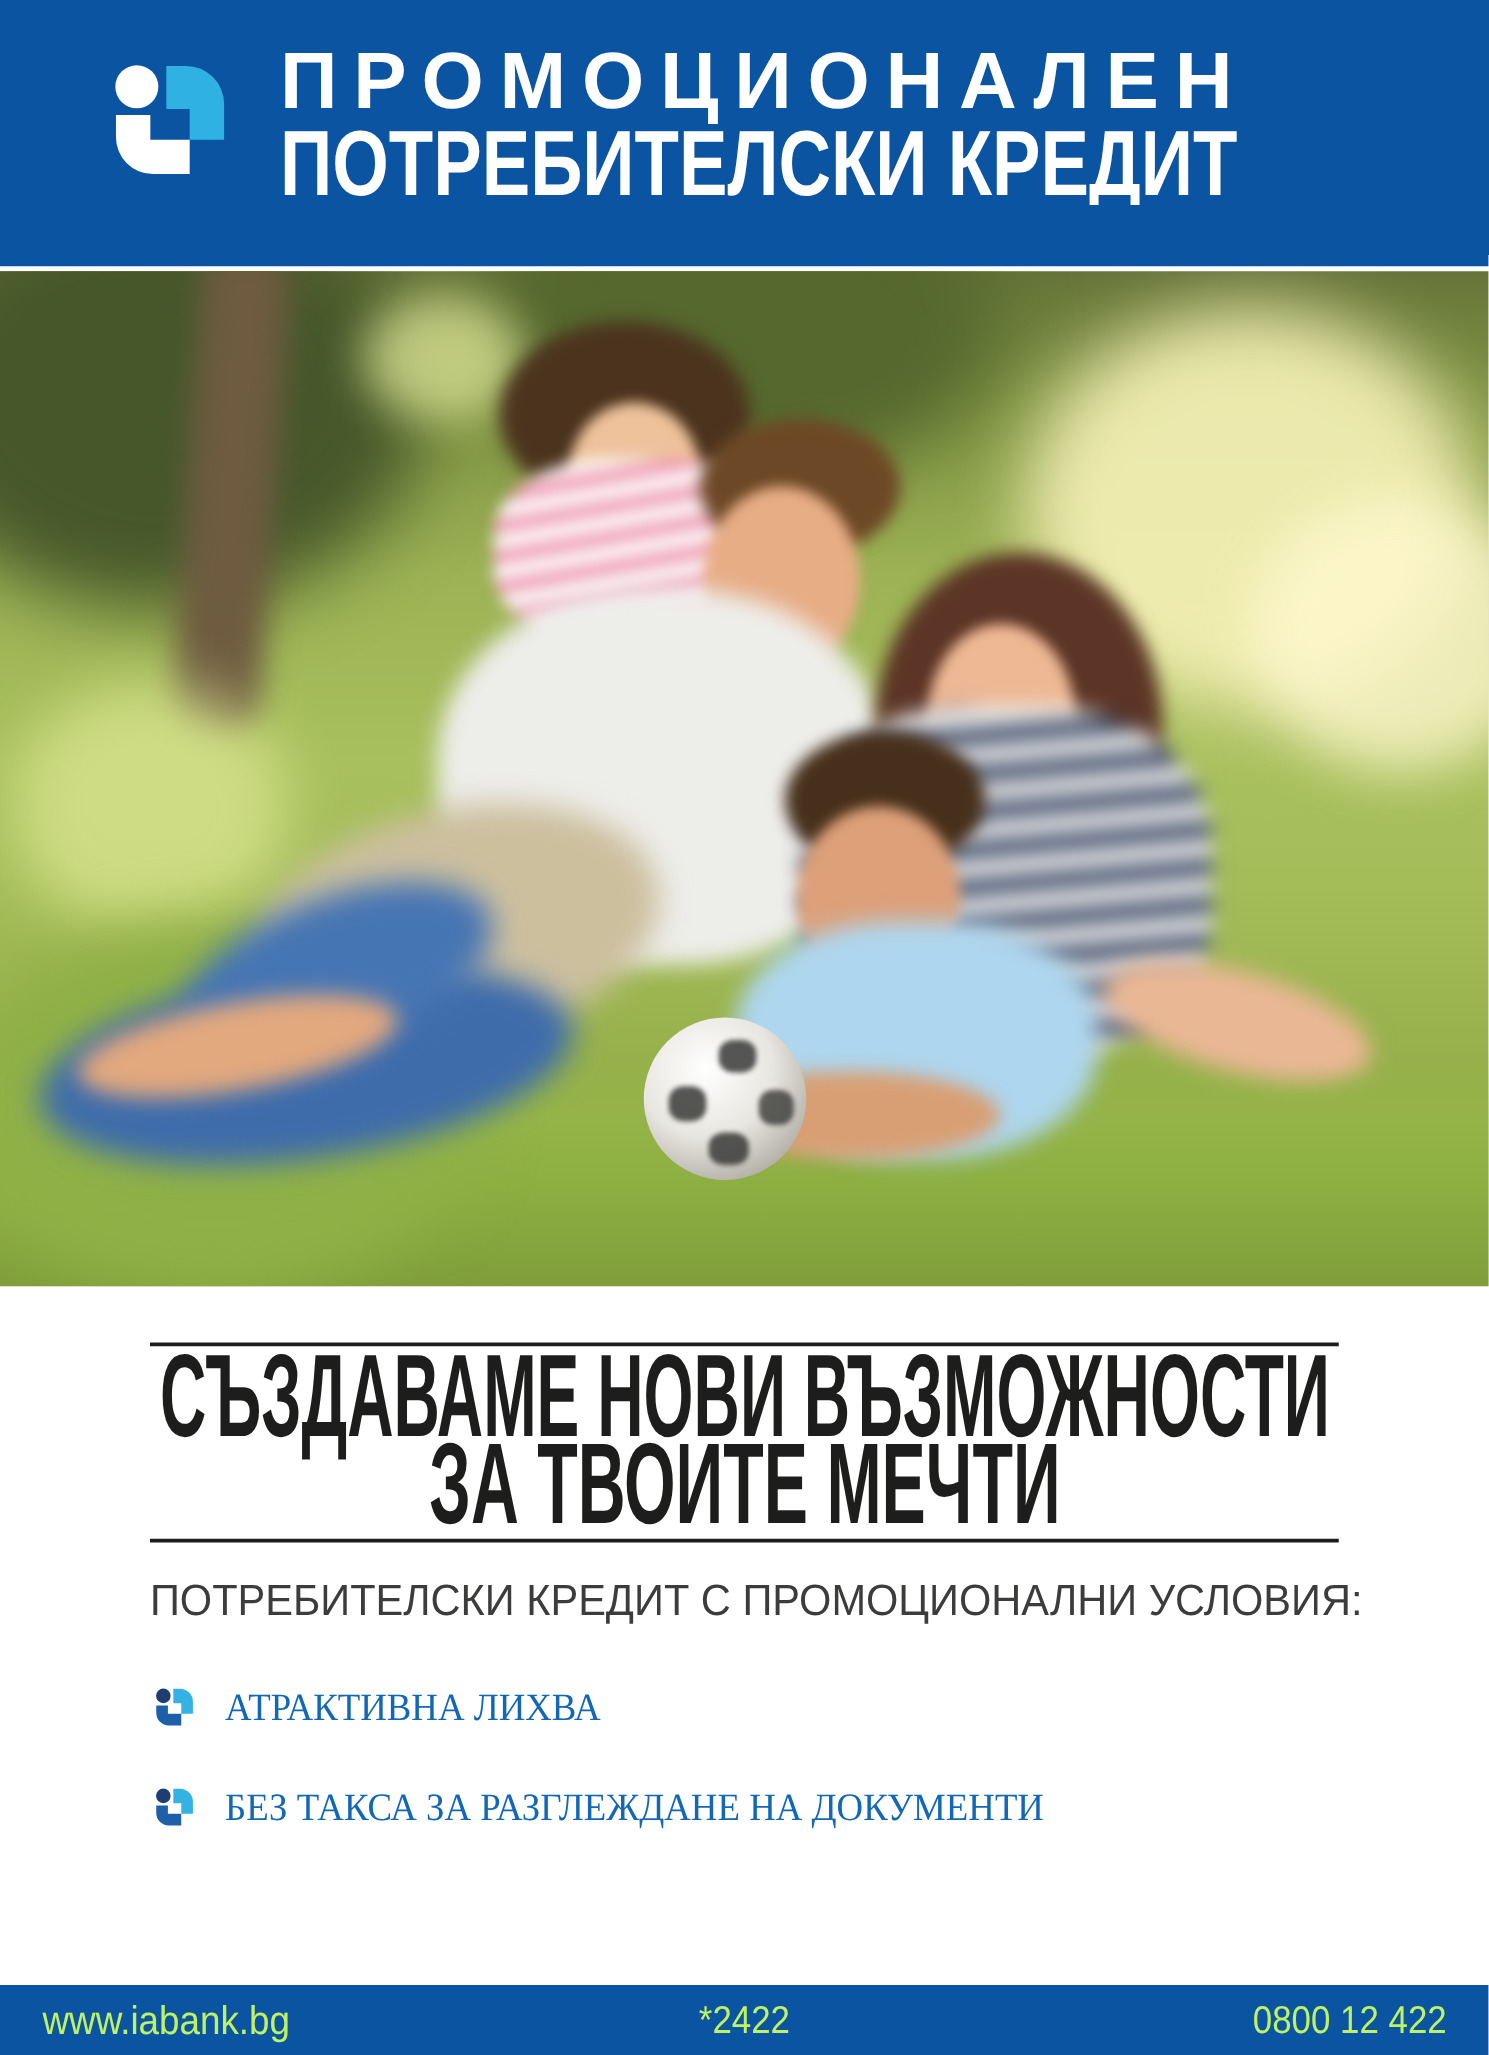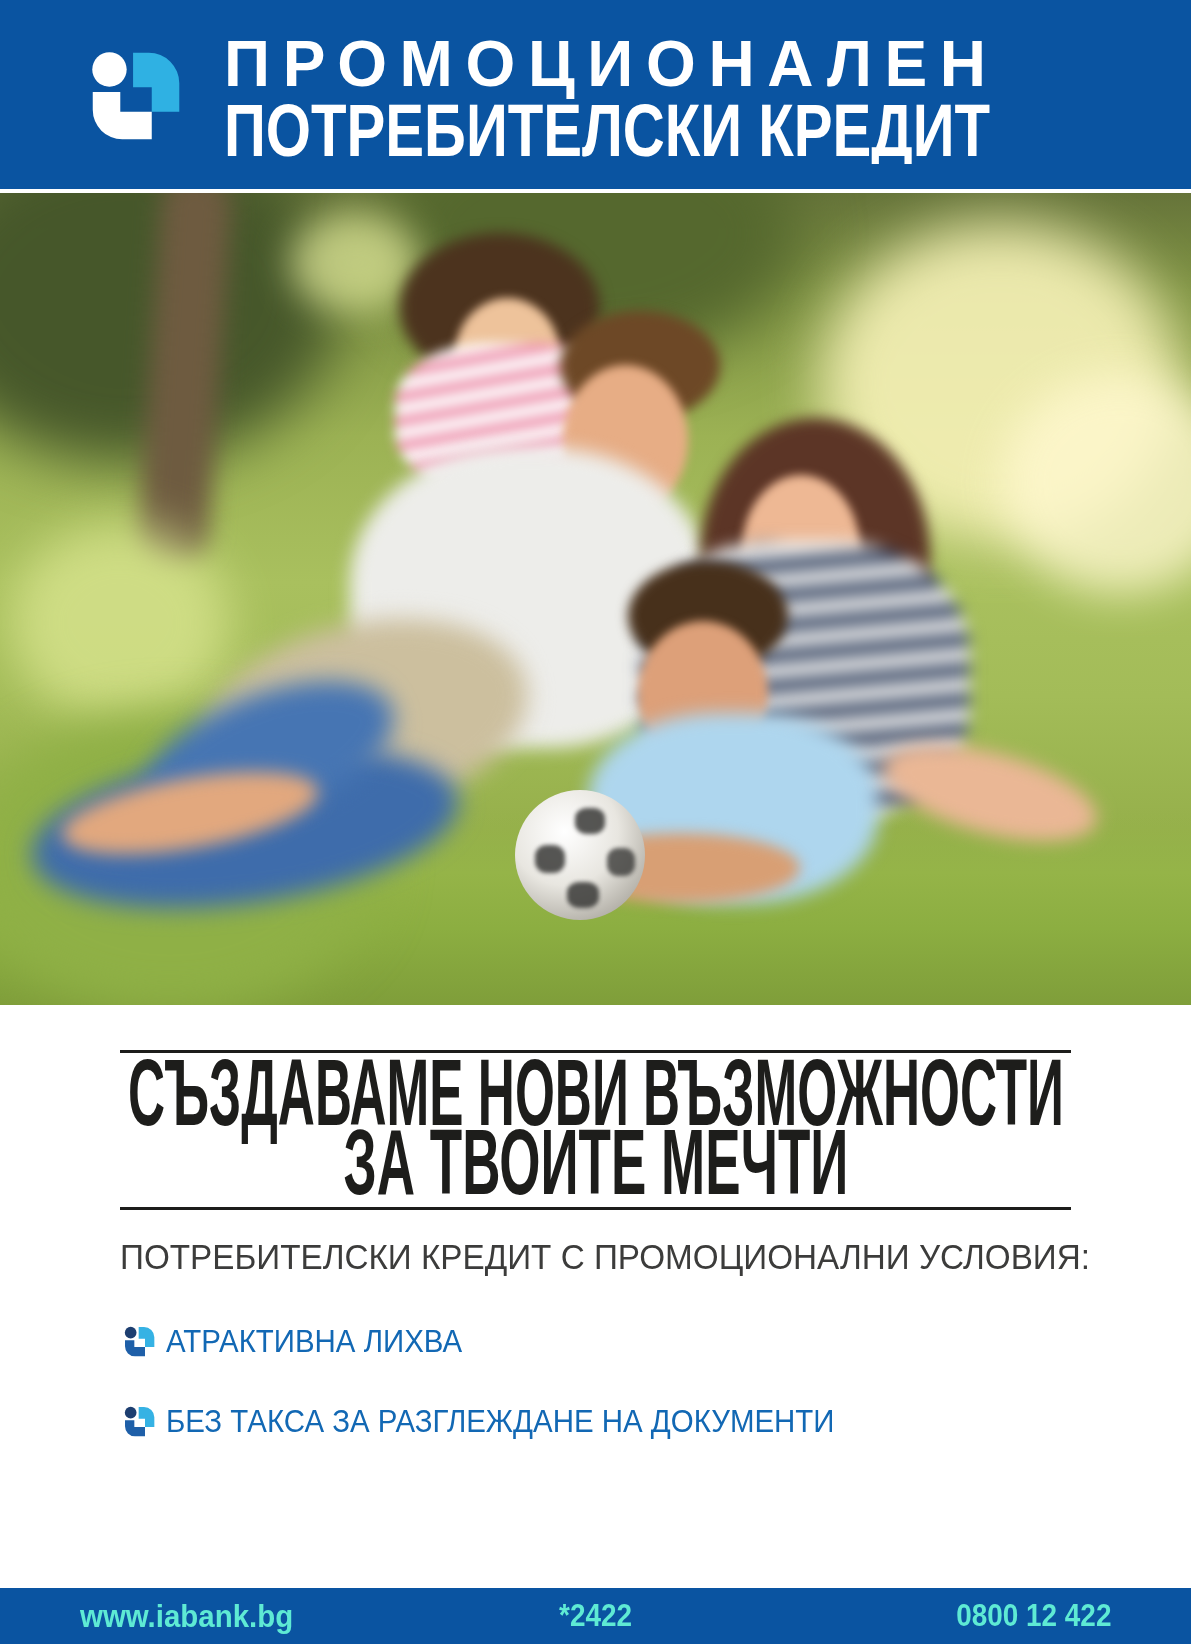--- a/index.html
+++ b/index.html
@@ -1,44 +1,44 @@
 <!DOCTYPE html>
 <html><head>
 <meta charset="utf-8">
 <style>
   html,body{margin:0;padding:0;background:#ffffff;}
   .poster{
     position:relative;width:1191px;height:1644px;background:#ffffff;
     font-family:"Liberation Sans", sans-serif;overflow:hidden;
   }
   
-  .header{position:relative;width:100%;height:189px;background:#0a54a1;}
+  .header{position:relative;width:100%;height:213px;background:#0a54a1;}
   .header .logo{position:absolute;left:78px;top:38px;width:118px;height:118px;}
   .header .titles{position:absolute;left:220px;top:28px;width:780px;height:136px;}
   
   .photo{position:relative;width:100%;height:812px;margin-top:4px;overflow:hidden;
     background:linear-gradient(180deg,#66743a 0%,#7f9343 12%,#9cb254 30%,#a9c05e 48%,#a3bc58 62%,#96b04b 78%,#8caa45 100%);}
   .blob{position:absolute;border-radius:50%;}
   
   .message{position:relative;height:583px;padding:0 120px;box-sizing:border-box;}
   .rule{height:3px;background:#1d1d1b;}
   .rule-top{margin-top:45px;}
   .rule-bottom{margin-top:8px;}
   .headline-svg{display:block;margin:2px auto 0;}
   .subtitle{margin-top:27px;font-size:35px;font-weight:400;color:#3c3c3b;
     letter-spacing:0px;transform:scaleX(0.95);transform-origin:left center;white-space:nowrap;}
   .bullets{margin-top:44px;}
-  .bullet-row{display:flex;align-items:center;gap:6px;margin-bottom:38px;height:42px;}
+  .bullet-row{display:flex;align-items:center;gap:20px;margin-bottom:38px;height:42px;font-family:Liberation Serif, serif;}
   .bullet-row .bicon{width:40px;height:42px;flex:0 0 auto;}
   .bullet-label{font-size:31px;color:#1268b4;font-weight:400;white-space:nowrap;
     transform:scaleX(0.95);transform-origin:left center;}
   
   .footer{position:absolute;left:0;bottom:0;width:100%;height:56px;background:#0a54a1;
     display:grid;grid-template-columns:1fr auto 1fr;align-items:center;
-    padding:0 80px;box-sizing:border-box;color:#5eead4;font-weight:bold;}
+    padding:0 34px;box-sizing:border-box;color:#bef264;font-weight:normal;}
   .footer .f-left{justify-self:start;font-size:32px;transform:scaleX(0.92);transform-origin:left center;}
   .footer .f-center{justify-self:center;font-size:31px;transform:scaleX(0.9);}
   .footer .f-right{justify-self:end;font-size:31px;transform:scaleX(0.9);transform-origin:right center;}
 </style>
 </head>
 <body>
 
 <div class="poster">
 
   <div class="header">

